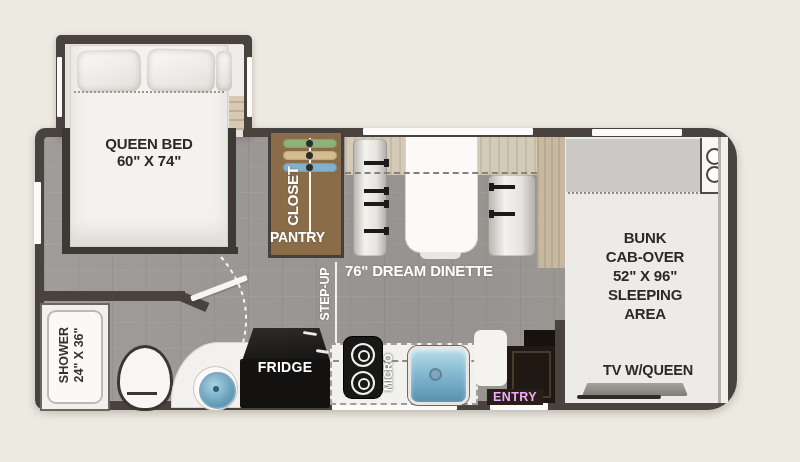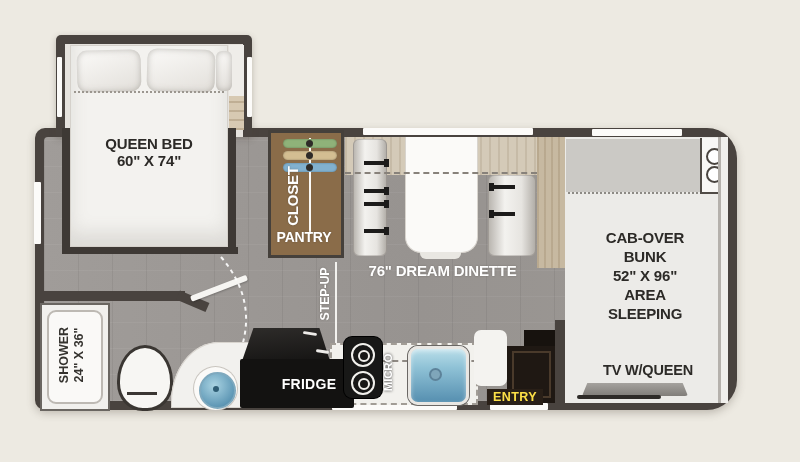--- a/index.html
+++ b/index.html
@@ -29,21 +29,21 @@
   .bed-dash{left:74px;top:91px;width:150px;border-top:2px dotted #9B968F;}
   .bed-bar{background:#3E3935;}
   .bed-bar-left{left:62px;top:128px;width:8px;height:126px;}
   .bed-bar-right{left:228px;top:128px;width:8px;height:126px;}
   .bed-foot{left:62px;top:247px;width:176px;height:7px;background:#3E3935;}
   .side-strip-white{left:229px;top:45px;width:15px;height:51px;background:#EFEDE9;}
   .side-strip-tan{left:229px;top:96px;width:15px;height:34px;background:#D7C9B2;
      background-image:repeating-linear-gradient(0deg, rgba(120,95,60,.25) 0 2px, transparent 2px 9px);}
   
   .lbl{color:#2C2A27;text-align:center;letter-spacing:-.2px;}
-  .lbl-w{color:#FFFFFF;text-align:center;letter-spacing:-.2px;text-shadow:0 0 2px rgba(60,55,48,.4);}
+  .lbl-w{color:#FFFFFF;letter-spacing:-.2px;text-shadow:0 0 2px rgba(60,55,48,.4);}
   .vtext{white-space:nowrap;transform:rotate(-90deg);transform-origin:center;text-align:center;}
   .queen-lbl{left:70px;top:135px;width:158px;font-size:15px;line-height:17px;}
   .tvprep-lbl{left:52px;top:267px;width:90px;font-size:15px;}
   
   .closet{left:268px;top:130px;width:70px;height:122px;background:#8A6C49;border:3px solid #45403B;
           background-image:repeating-linear-gradient(90deg, rgba(60,40,20,.28) 0 2px, transparent 2px 11px),
                            linear-gradient(180deg,#92744F,#8265433);}
   .rod{left:309px;top:138px;width:2px;height:96px;background:#FBFAF8;}
   .hanger{left:283px;width:54px;height:9px;border-radius:5px;box-shadow:inset 0 0 2px rgba(0,0,0,.35);}
   .hanger::after{content:"";position:absolute;left:50%;top:1px;width:7px;height:7px;margin-left:-4px;
@@ -111,21 +111,21 @@
   .sink-bowl{left:199px;top:372px;width:33px;height:33px;border-radius:50%;border:2px solid #7FA9BE;
              background:radial-gradient(circle at 40% 35%,#A9D3E2,#5E97B5 72%,#4A7FA0);}
   .sink-drain{left:213px;top:386px;width:6px;height:6px;border-radius:50%;background:#2F5D74;}
   
   .counter{left:330px;top:343px;width:144px;height:58px;background:#F2F1ED;border:2px dashed #A29D96;}
   .counter-dash{left:333px;top:360px;width:174px;border-top:2px dashed #8F8A84;}
   .fridge-top{left:242px;top:328px;width:88px;height:33px;
               clip-path:polygon(13% 0,88% 0,100% 100%,0 100%);
               background:linear-gradient(175deg,#2E2C2A,#151413);}
   .fridge-body{left:240px;top:359px;width:90px;height:49px;background:#131211;border-radius:2px;
-               display:flex;align-items:center;justify-content:center;padding-left:24px;}
+               display:flex;align-items:flex-start;justify-content:center;}
   .fridge-lbl{color:#FFF;font-size:14px;letter-spacing:.3px;}
   .shine{background:#EDEBE8;border-radius:2px;}
   .shine1{left:303px;top:332px;width:14px;height:3px;transform:rotate(9deg);}
   .shine2{left:316px;top:350px;width:13px;height:3px;transform:rotate(9deg);}
   .cooktop{left:344px;top:337px;width:38px;height:61px;background:#181817;border-radius:8px;
            box-shadow:0 0 0 1px #000;}
   .burner{width:20px;height:20px;border:2px solid #F2F1ED;border-radius:50%;background:#181817;}
   .burner::after{content:"";position:absolute;left:50%;top:50%;width:8px;height:8px;margin:-5px 0 0 -5px;
                  border:2px solid #F2F1ED;border-radius:50%;}
   .burner1{left:351px;top:343px;} .burner2{left:351px;top:371px;}
@@ -136,21 +136,21 @@
          box-shadow:0 0 0 1px #6B6865, inset 0 2px 4px rgba(255,255,255,.5);}
   .ksink-drain{left:429px;top:368px;width:9px;height:9px;border-radius:50%;background:#7FA6BA;
                border:2px solid #5D8299;}
   .flipup-lbl{left:400px;top:317px;width:120px;font-size:14px;}
   .entry-panel{left:474px;top:330px;width:33px;height:56px;background:#F4F3F0;border-radius:7px;}
   .entry-steps{left:507px;top:346px;width:49px;height:57px;background:#1F1813;
                box-shadow:inset 0 0 0 5px #1F1813, inset 0 0 0 7px #4A3A2B;}
   .entry-steps-top{left:524px;top:330px;width:32px;height:16px;background:#17120E;}
   .entry-lbl-box{left:487px;top:389px;width:56px;height:16px;background:#291F17;
                  display:flex;align-items:center;justify-content:center;}
-  .entry-lbl{color:#fde047;font-size:12.5px;letter-spacing:.4px;}
+  .entry-lbl{color:#f0abfc;font-size:12.5px;letter-spacing:.4px;}
   .kitchen-wall-right{left:555px;top:320px;width:10px;height:83px;background:#49433F;}
 </style>
 </head>
 <body>
 
 <div id="canvas">
 
   <div class="abs rv-body"></div>
   <div class="abs rv-floor"></div>
   <div class="abs slideout"></div>
@@ -219,25 +219,25 @@
 
   <div class="abs bunk-area"></div>
   <div class="abs bunk-gray"></div>
   <div class="abs bunk-dotted"></div>
   <div class="abs bunk-corner-box"></div>
   <div class="abs bunk-circle bunk-c1"></div>
   <div class="abs bunk-circle bunk-c2"></div>
   <div class="abs bunk-line-right"></div>
   <div class="abs bunk-strip"></div>
   <div class="abs lbl bunk-lbl">
+    <div>BUNK</div>
     <div>CAB-OVER</div>
-    <div>BUNK</div>
     <div>52" X 96"</div>
+    <div>SLEEPING</div>
     <div>AREA</div>
-    <div>SLEEPING</div>
   </div>
   <div class="abs lbl tvswivel-lbl">TV W/QUEEN</div>
   <div class="abs tv-shape"></div>
   <div class="abs tv-bar"></div>
 
   <div class="abs bath-wall"></div>
   <div class="abs bath-stub"></div>
   <div class="abs door"></div>
   <svg class="abs" style="left:200px;top:250px;" width="70" height="120">
     <path d="M 21 7 Q 62 55 36 112" fill="none" stroke="#FFFFFF" stroke-width="2" stroke-dasharray="4 4" opacity="0.9"></path>

